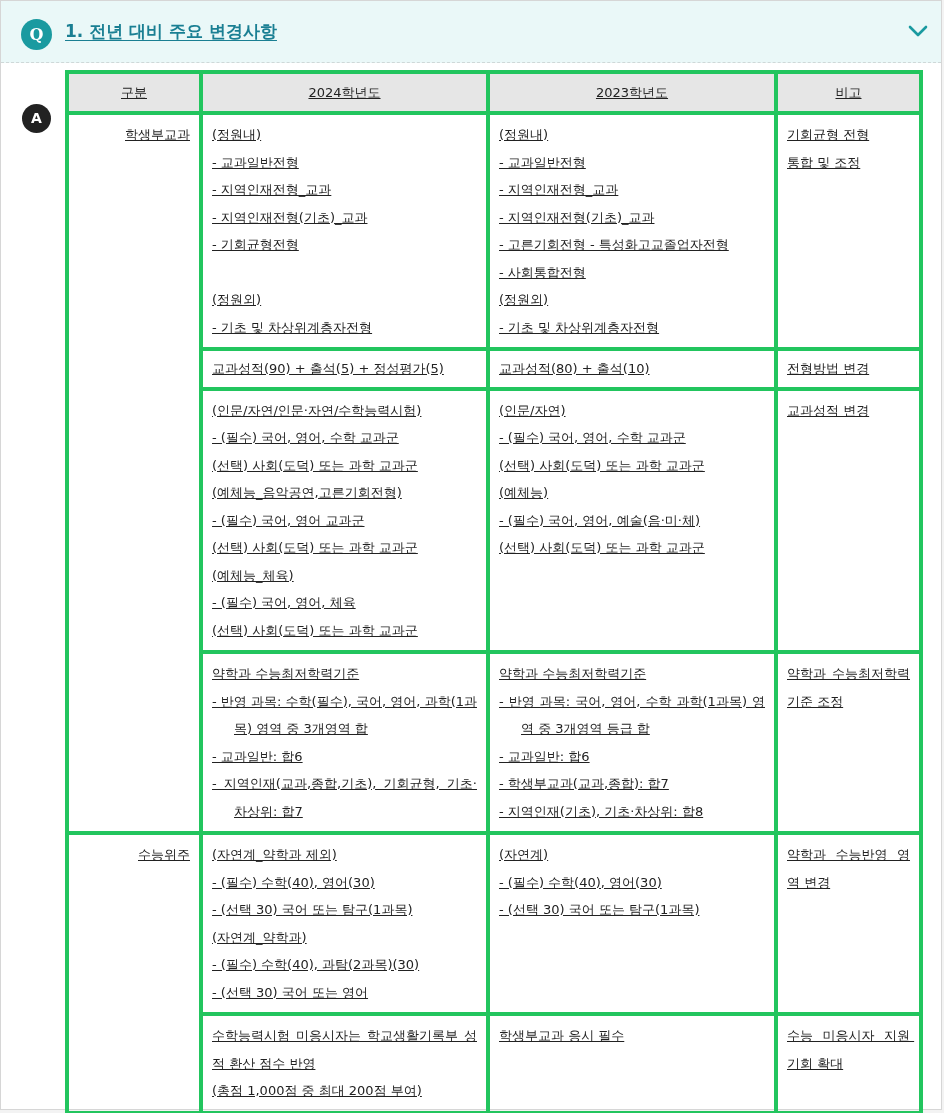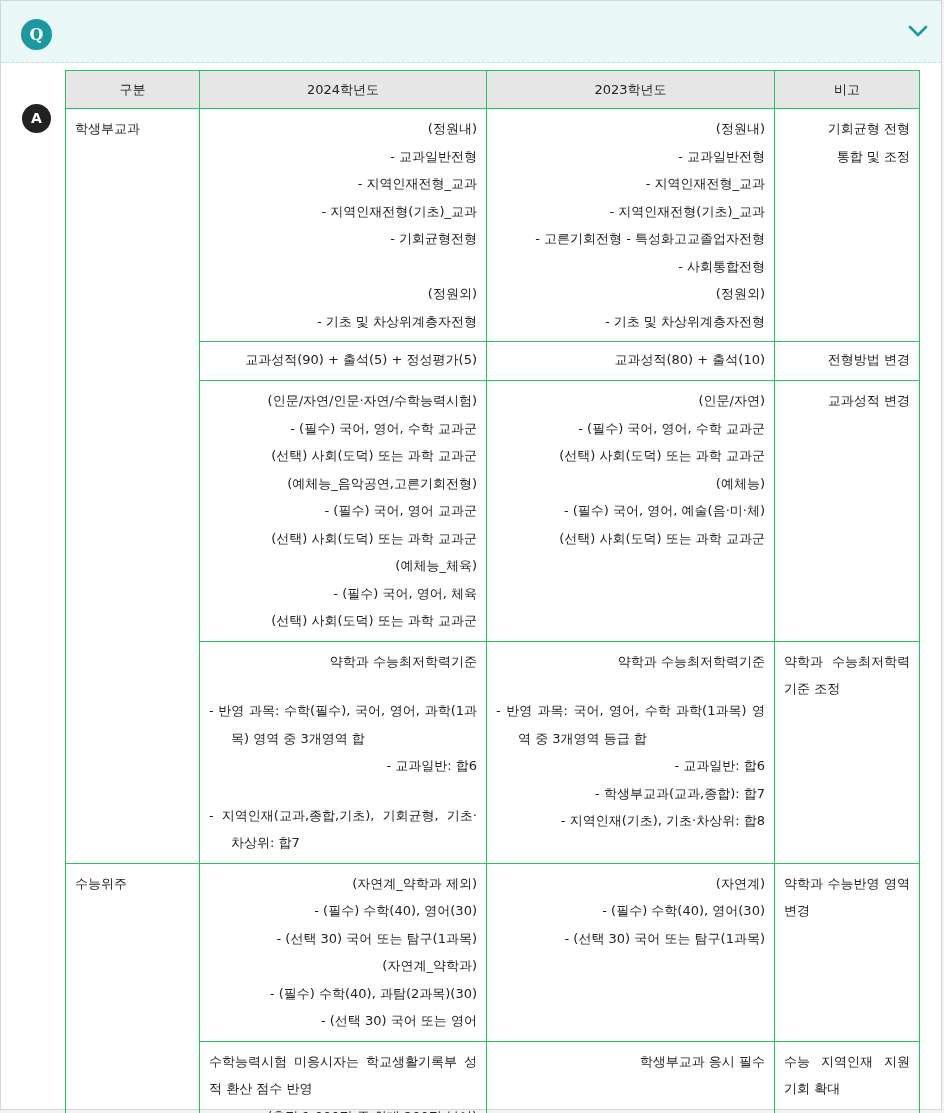--- a/index.html
+++ b/index.html
@@ -30,37 +30,38 @@
       position: absolute; right: 12px; top: 21px; width: 22px; height: 18px; cursor: pointer;
     }
     .a-badge {
       position: absolute; left: 21px; top: 103px; width: 29px; height: 29px; border-radius: 50%;
       background: #222; color: #fff; font-weight: bold; font-size: 14px; line-height: 29px; text-align: center;
     }
     table.cmp {
       position: absolute; left: 64px; top: 69px; width: 854px;
       border-collapse: collapse; table-layout: fixed; font-size: 13px; color: #222;
     }
-    table.cmp th, table.cmp td { border: 1px solid #22c55e; vertical-align: top; }
+    table.cmp th, table.cmp td { border: 4px solid #22c55e; vertical-align: top; text-decoration: underline; }
     table.cmp th {
       background: #e6e6e6; font-weight: normal; height: 37px; padding: 0; text-align: center; vertical-align: middle;
     }
     table.cmp td { padding: 6px 9px 6px 9px; line-height: 27.5px; }
-    td.cat { text-align: left; }
-    .line { display: block; white-space: pre-wrap; text-align: right; }
-    .hang { display: block; padding-left: 22px; text-indent: -22px; margin-top: 22px; }
+    td.cat { text-align: right; }
+    .line { display: block; white-space: pre-wrap; }
+    .hang { display: block; padding-left: 22px; text-indent: -22px; }
     .spacer { display: block; height: 27.5px; }
     .just { text-align: justify; }
   </style>
 </head>
 <body>
 
 <div class="faq">
   <div class="q-bar">
     <div class="q-badge">Q</div>
+    <div class="q-title">1. 전년 대비 주요 변경사항</div>
     <svg class="chevron" viewBox="0 0 22 18">
       <polyline points="3,5 11,13 19,5" fill="none" stroke="#1a9aa0" stroke-width="2.6" stroke-linecap="round" stroke-linejoin="round"></polyline>
     </svg>
   </div>
 
   <div class="a-badge">A</div>
 
   <table class="cmp">
     <colgroup>
       <col style="width:134px">
@@ -184,18 +185,18 @@
 
       <tr style="height:89px">
         <td>
           <span class="line just">수학능력시험 미응시자는 학교생활기록부 성적 환산 점수 반영</span>
           <span class="line">(총점 1,000점 중 최대 200점 부여)</span>
         </td>
         <td>
           <span class="line">학생부교과 응시 필수</span>
         </td>
         <td>
-          <span class="line just">수능 지역인재 지원 기회 확대</span>
+          <span class="line just">수능 미응시자 지원 기회 확대</span>
         </td>
       </tr>
     </tbody>
   </table>
 </div>
 
 </body></html>

